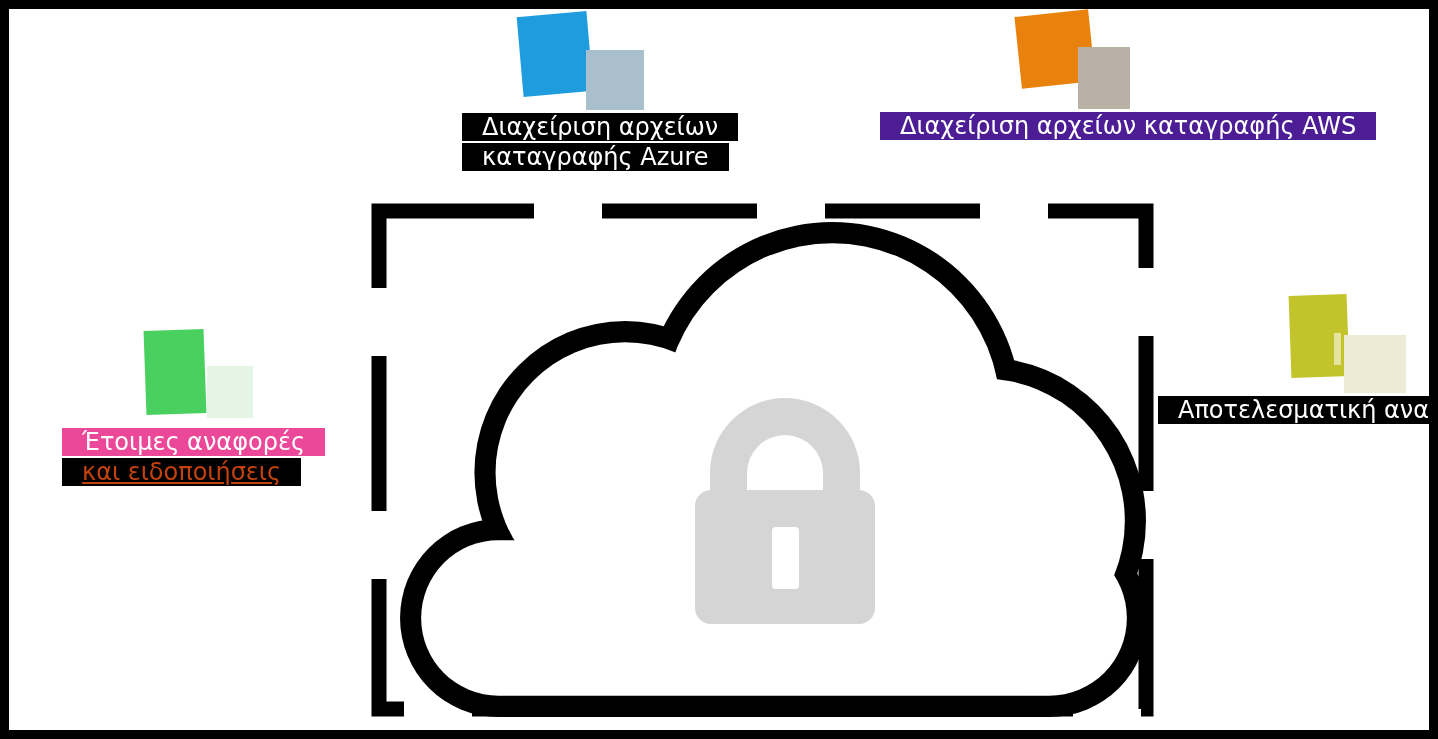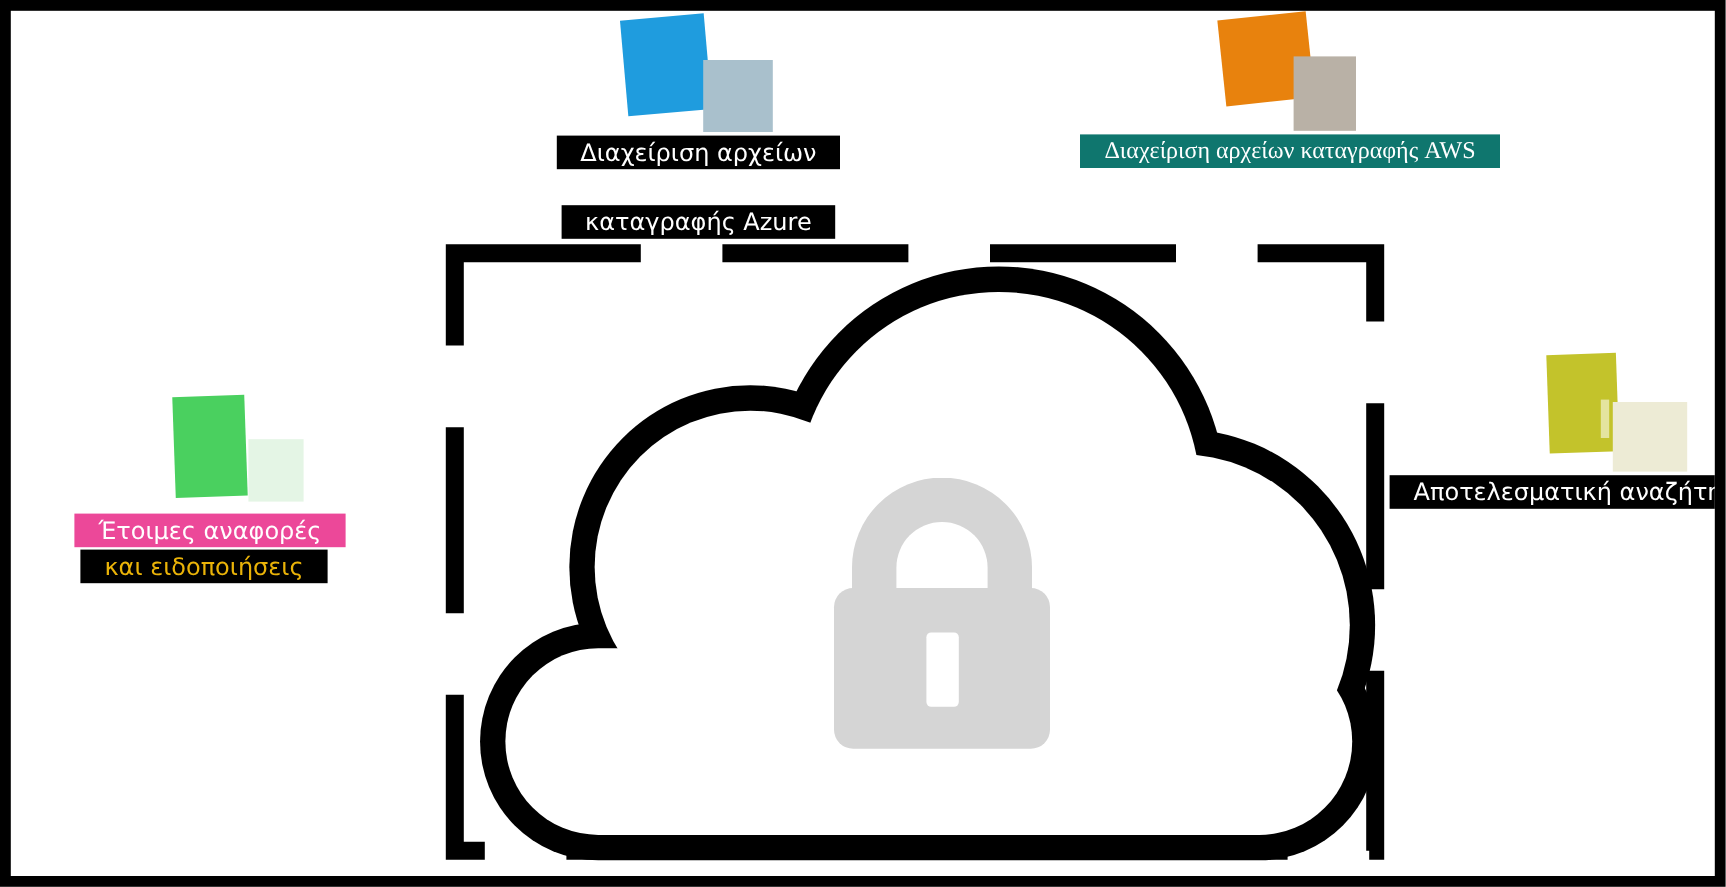--- a/index.html
+++ b/index.html
@@ -56,21 +56,21 @@
   .search-icon .main { left:2px;  top:2px;  width:58px; height:82px; transform:rotate(-2deg); }
   .search-icon .stripe { left:46px; top:40px; width:7px; height:32px; background:rgba(255,255,255,0.55); }
   .search-icon .sub  { left:56px; top:42px; width:62px; height:58px; }
 
   
   .label { position:absolute; z-index:5; text-align:center; }
   .label .line { line-height:0; }
   .label .line + .line { margin-top:2px; }
   .chip {
     display:inline-block; background:#000000; color:#ffffff;
-    font-size:20px; line-height:28px; padding:0 20px; white-space:nowrap;
+    font-size:24px; line-height:28px; padding:0 20px; white-space:nowrap;
   }
   .azure-label   { left:453px;  top:104px; width:240px; }
   .aws-label     { left:871px;  top:103px; width:390px; }
   .reports-label { left:53px;   top:419px; width:216px; }
   .search-label  { left:1149px; top:387px; width:275px; }
 </style>
 </head>
 <body>
 
 <div class="canvas">
@@ -99,38 +99,38 @@
     <div class="lock-body" style="background-color: rgb(213, 213, 213);"></div>
     <div class="keyhole" style="background-color: rgb(255, 255, 255);"></div>
   </div>
 
   <div class="icon azure-icon">
     <div class="sq main" style="background-color: rgb(31, 156, 222);"></div>
     <div class="sq sub" style="background-color: rgb(169, 192, 204);"></div>
   </div>
   <div class="label azure-label">
     <div class="line"><span class="chip" style="background-color: rgb(0, 0, 0); color: rgb(255, 255, 255);">Διαχείριση αρχείων</span></div>
-    <div class="line"><span class="chip" style="background-color: rgb(0, 0, 0); color: rgb(255, 255, 255); margin-top: 28px;">καταγραφής Azure</span></div>
+    <div class="line"><span class="chip" style="background-color: rgb(0, 0, 0); color: rgb(255, 255, 255);">καταγραφής Azure</span></div>
   </div>
 
   <div class="icon aws-icon">
     <div class="sq main" style="background-color: rgb(232, 130, 13);"></div>
     <div class="sq sub" style="background-color: rgb(185, 177, 166);"></div>
   </div>
   <div class="label aws-label">
-    <div class="line"><span class="chip" style="background-color: #0f766e; color: rgb(255, 255, 255); font-family: Liberation Serif, serif;">Διαχείριση αρχείων καταγραφής AWS</span></div>
+    <div class="line"><span class="chip" style="background-color: #4c1d95; color: rgb(255, 255, 255);">Διαχείριση αρχείων καταγραφής AWS</span></div>
   </div>
 
   <div class="icon reports-icon">
     <div class="sq main" style="background-color: rgb(74, 208, 95);"></div>
     <div class="sq sub" style="background-color: rgb(228, 245, 229);"></div>
   </div>
   <div class="label reports-label">
     <div class="line"><span class="chip" style="background-color: #ec4899; color: rgb(255, 255, 255);">Έτοιμες αναφορές</span></div>
-    <div class="line"><span class="chip" style="background-color: rgb(0, 0, 0); color: #eab308;">και ειδοποιήσεις</span></div>
+    <div class="line"><span class="chip" style="background-color: rgb(0, 0, 0); color: #c2410c; text-decoration: underline;">και ειδοποιήσεις</span></div>
   </div>
 
   <div class="icon search-icon">
     <div class="sq main" style="background-color: rgb(195, 195, 43);"></div>
     <div class="sq stripe"></div>
     <div class="sq sub" style="background-color: rgb(237, 235, 213);"></div>
   </div>
   <div class="label search-label">
     <div class="line"><span class="chip" style="background-color: rgb(0, 0, 0); color: rgb(255, 255, 255);">Αποτελεσματική αναζήτηση</span></div>
   </div>

